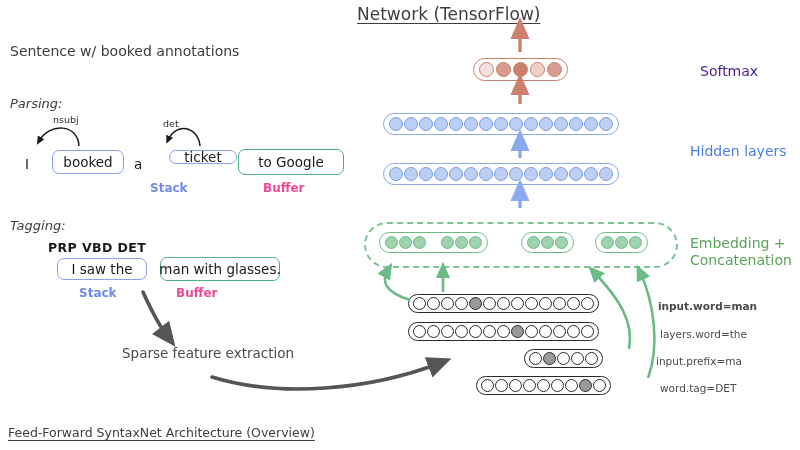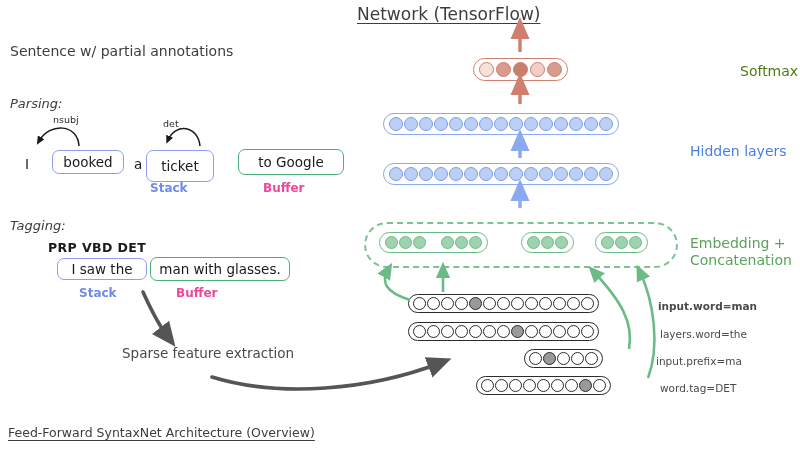--- a/index.html
+++ b/index.html
@@ -64,21 +64,21 @@
   .feat-label {
     font-size: 10.5px;
     color: #4a4a4a;
     white-space: nowrap;
   }
   .side-label {
     font-size: 14px;
     white-space: nowrap;
     line-height: 17px;
   }
-  .side-label.softmax { color: #4d7c0f; margin-left: 40px; }
+  .side-label.softmax { color: #4c1d95; }
   .side-label.hidden  { color: #4a7fe0; }
   .side-label.embed   { color: #5aa35a; }
 
   
   .wordbox {
     box-sizing: border-box;
     border: 1.6px solid #8e9ef0;
     border-radius: 7px;
     font-size: 13.5px;
     color: #1a1a1a;
@@ -182,47 +182,47 @@
     width: 800px; height: 450px;
     pointer-events: none;
   }
 </style>
 </head>
 <body>
 
 <div id="stage">
 
 
-  <div class="abs subtitle" style="left:10px; top:43px;">Sentence w/ partial annotations</div>
+  <div class="abs subtitle" style="left:10px; top:43px;">Sentence w/ booked annotations</div>
 
   <div class="abs task-label" style="left:10px; top:96px;">Parsing:</div>
 
   <div class="abs dep-label" style="left:53px; top:114px;">nsubj</div>
   <div class="abs dep-label" style="left:163px; top:118px;">det</div>
 
   <div class="abs bare-word" style="left:25px; top:156px;">I</div>
 
   <div class="abs wordbox" style="left:52px; top:150px; width:72px; height:24px;">booked</div>
 
   <div class="abs bare-word" style="left:134px; top:156px;">a</div>
 
-  <div class="abs wordbox" style="left:146px; top:150px; width:68px; height:32px;">ticket</div>
+  <div class="abs wordbox" style="left:169px; top:150px; width:68px; height:14px;">ticket</div>
 
   <div class="abs wordbox green" style="left:238px; top:149px; width:106px; height:26px;">to   Google</div>
 
   <div class="abs stack-cap" style="left:150px; top:181px;">Stack</div>
   <div class="abs buffer-cap" style="left:263px; top:181px;">Buffer</div>
 
   <div class="abs task-label" style="left:10px; top:218px;">Tagging:</div>
 
   <div class="abs mono-tags" style="left:48px; top:240px;">PRP VBD DET</div>
 
   <div class="abs wordbox" style="left:57px; top:258px; width:90px; height:22px;">I   saw   the</div>
 
-  <div class="abs wordbox green" style="left:150px; top:257px; width:140px; height:24px;">man   with   glasses.</div>
+  <div class="abs wordbox green" style="left:160px; top:257px; width:120px; height:24px;">man   with   glasses.</div>
 
   <div class="abs stack-cap" style="left:79px; top:286px;">Stack</div>
   <div class="abs buffer-cap" style="left:176px; top:286px;">Buffer</div>
 
   <div class="abs plain-text" style="left:122px; top:345px;">Sparse feature extraction</div>
 
   <div class="abs section-title" style="left:357px; top:4px;">Network (TensorFlow)</div>
 
   <div class="abs side-label softmax" style="left:700px; top:63px;">Softmax</div>
 

